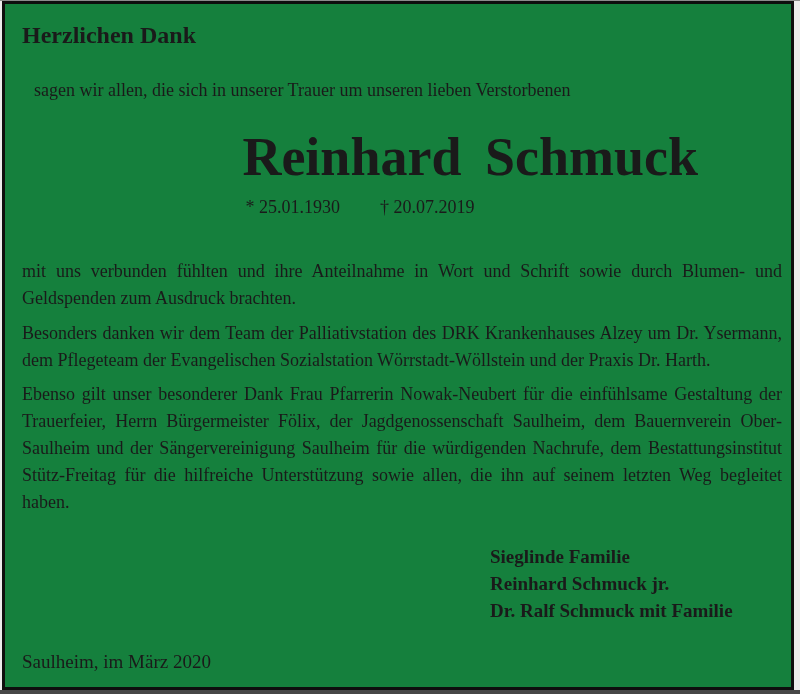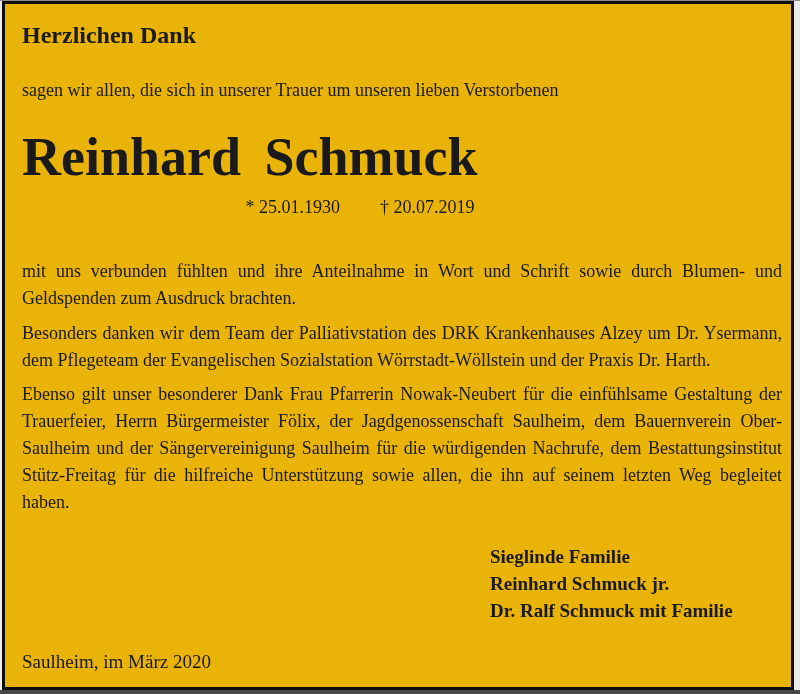--- a/index.html
+++ b/index.html
@@ -27,39 +27,39 @@
     bottom: 0; left: 0; right: 0;
     height: 4px;
     background: #474747;
   }
   .frame {
     position: absolute;
     top: 1px;
     left: 2px;
     right: 6px;
     bottom: 4px;
-    background: #eab308;
+    background: #15803d;
     border: 3px solid #0e0e0e;
     padding: 18px 9px 0 17px;
     overflow: hidden;
   }
   .title {
     margin: 0;
     font-size: 24px;
     font-weight: bold;
     line-height: 1.15;
   }
   .intro {
-    margin: 27px 0 0 0;
+    margin: 27px 0 0 12px;
     font-size: 18px;
     line-height: 27px;
   }
   .name-block {
     width: 676px;
-    text-align: left;
+    text-align: right;
     margin-top: 6px;
   }
   .deceased-name {
     margin-top: 26px;
     font-size: 54px;
     font-weight: bold;
     line-height: 1.0;
     word-spacing: 10px;
     white-space: nowrap;
   }

